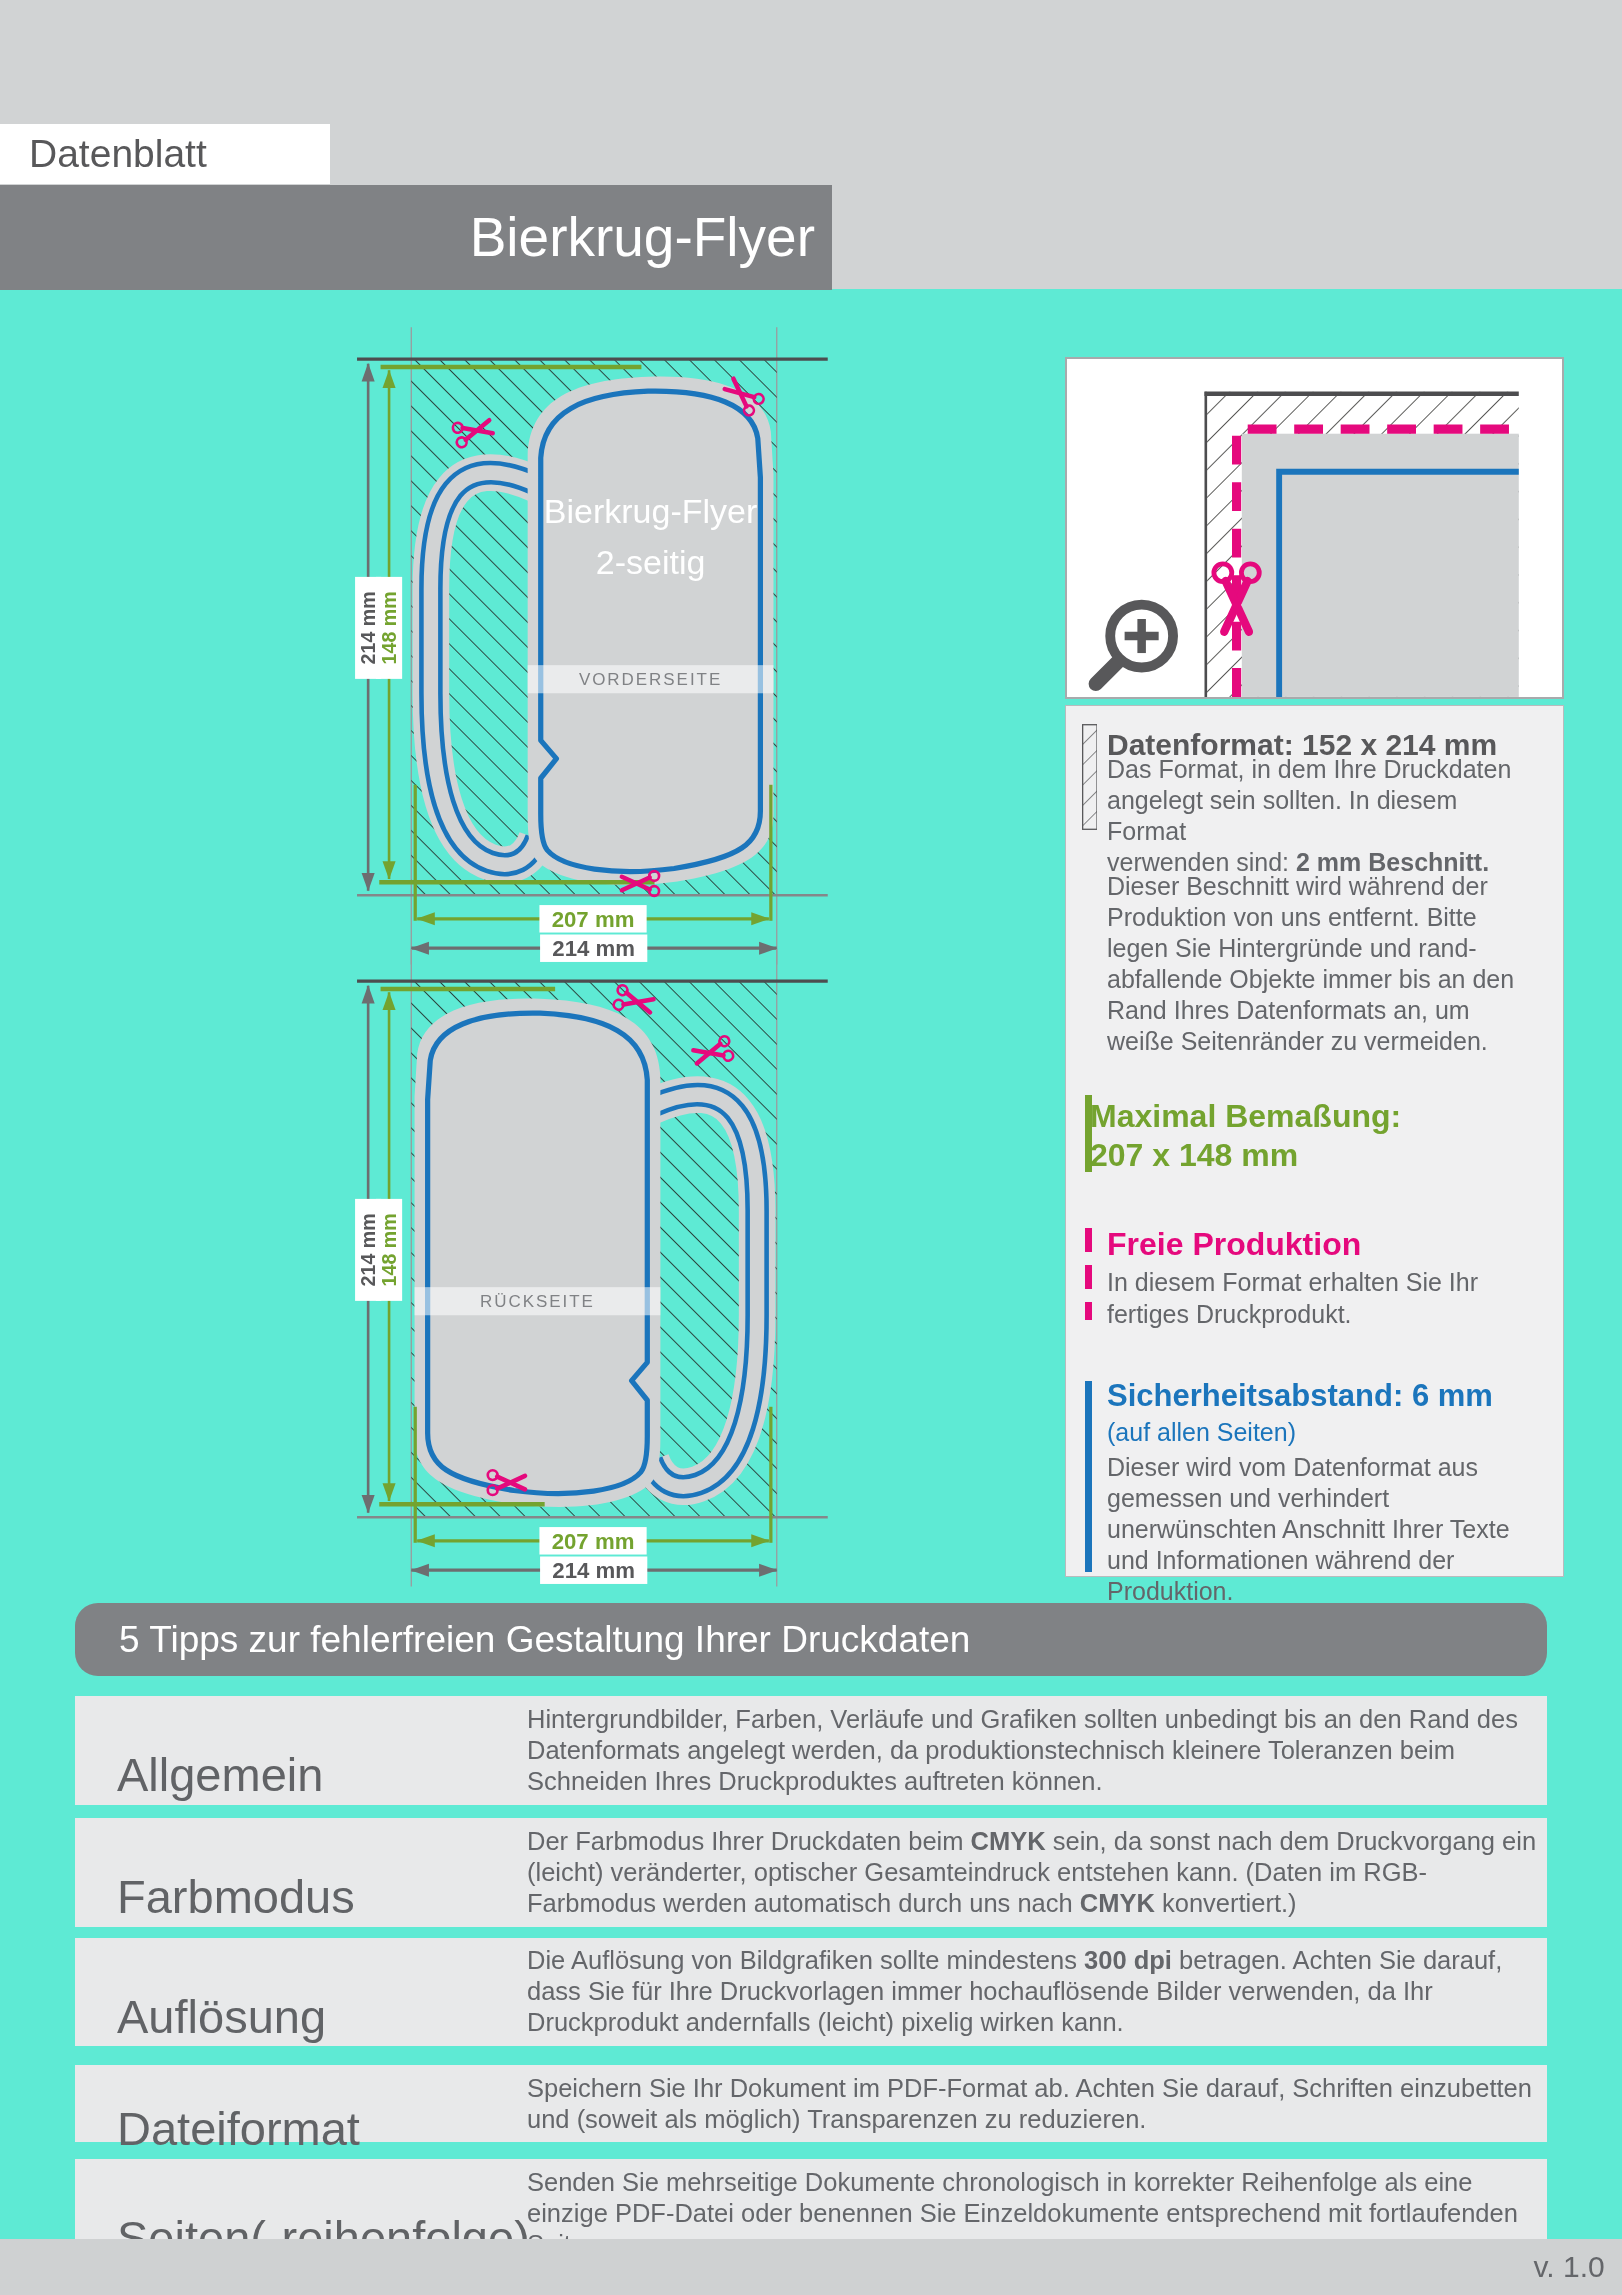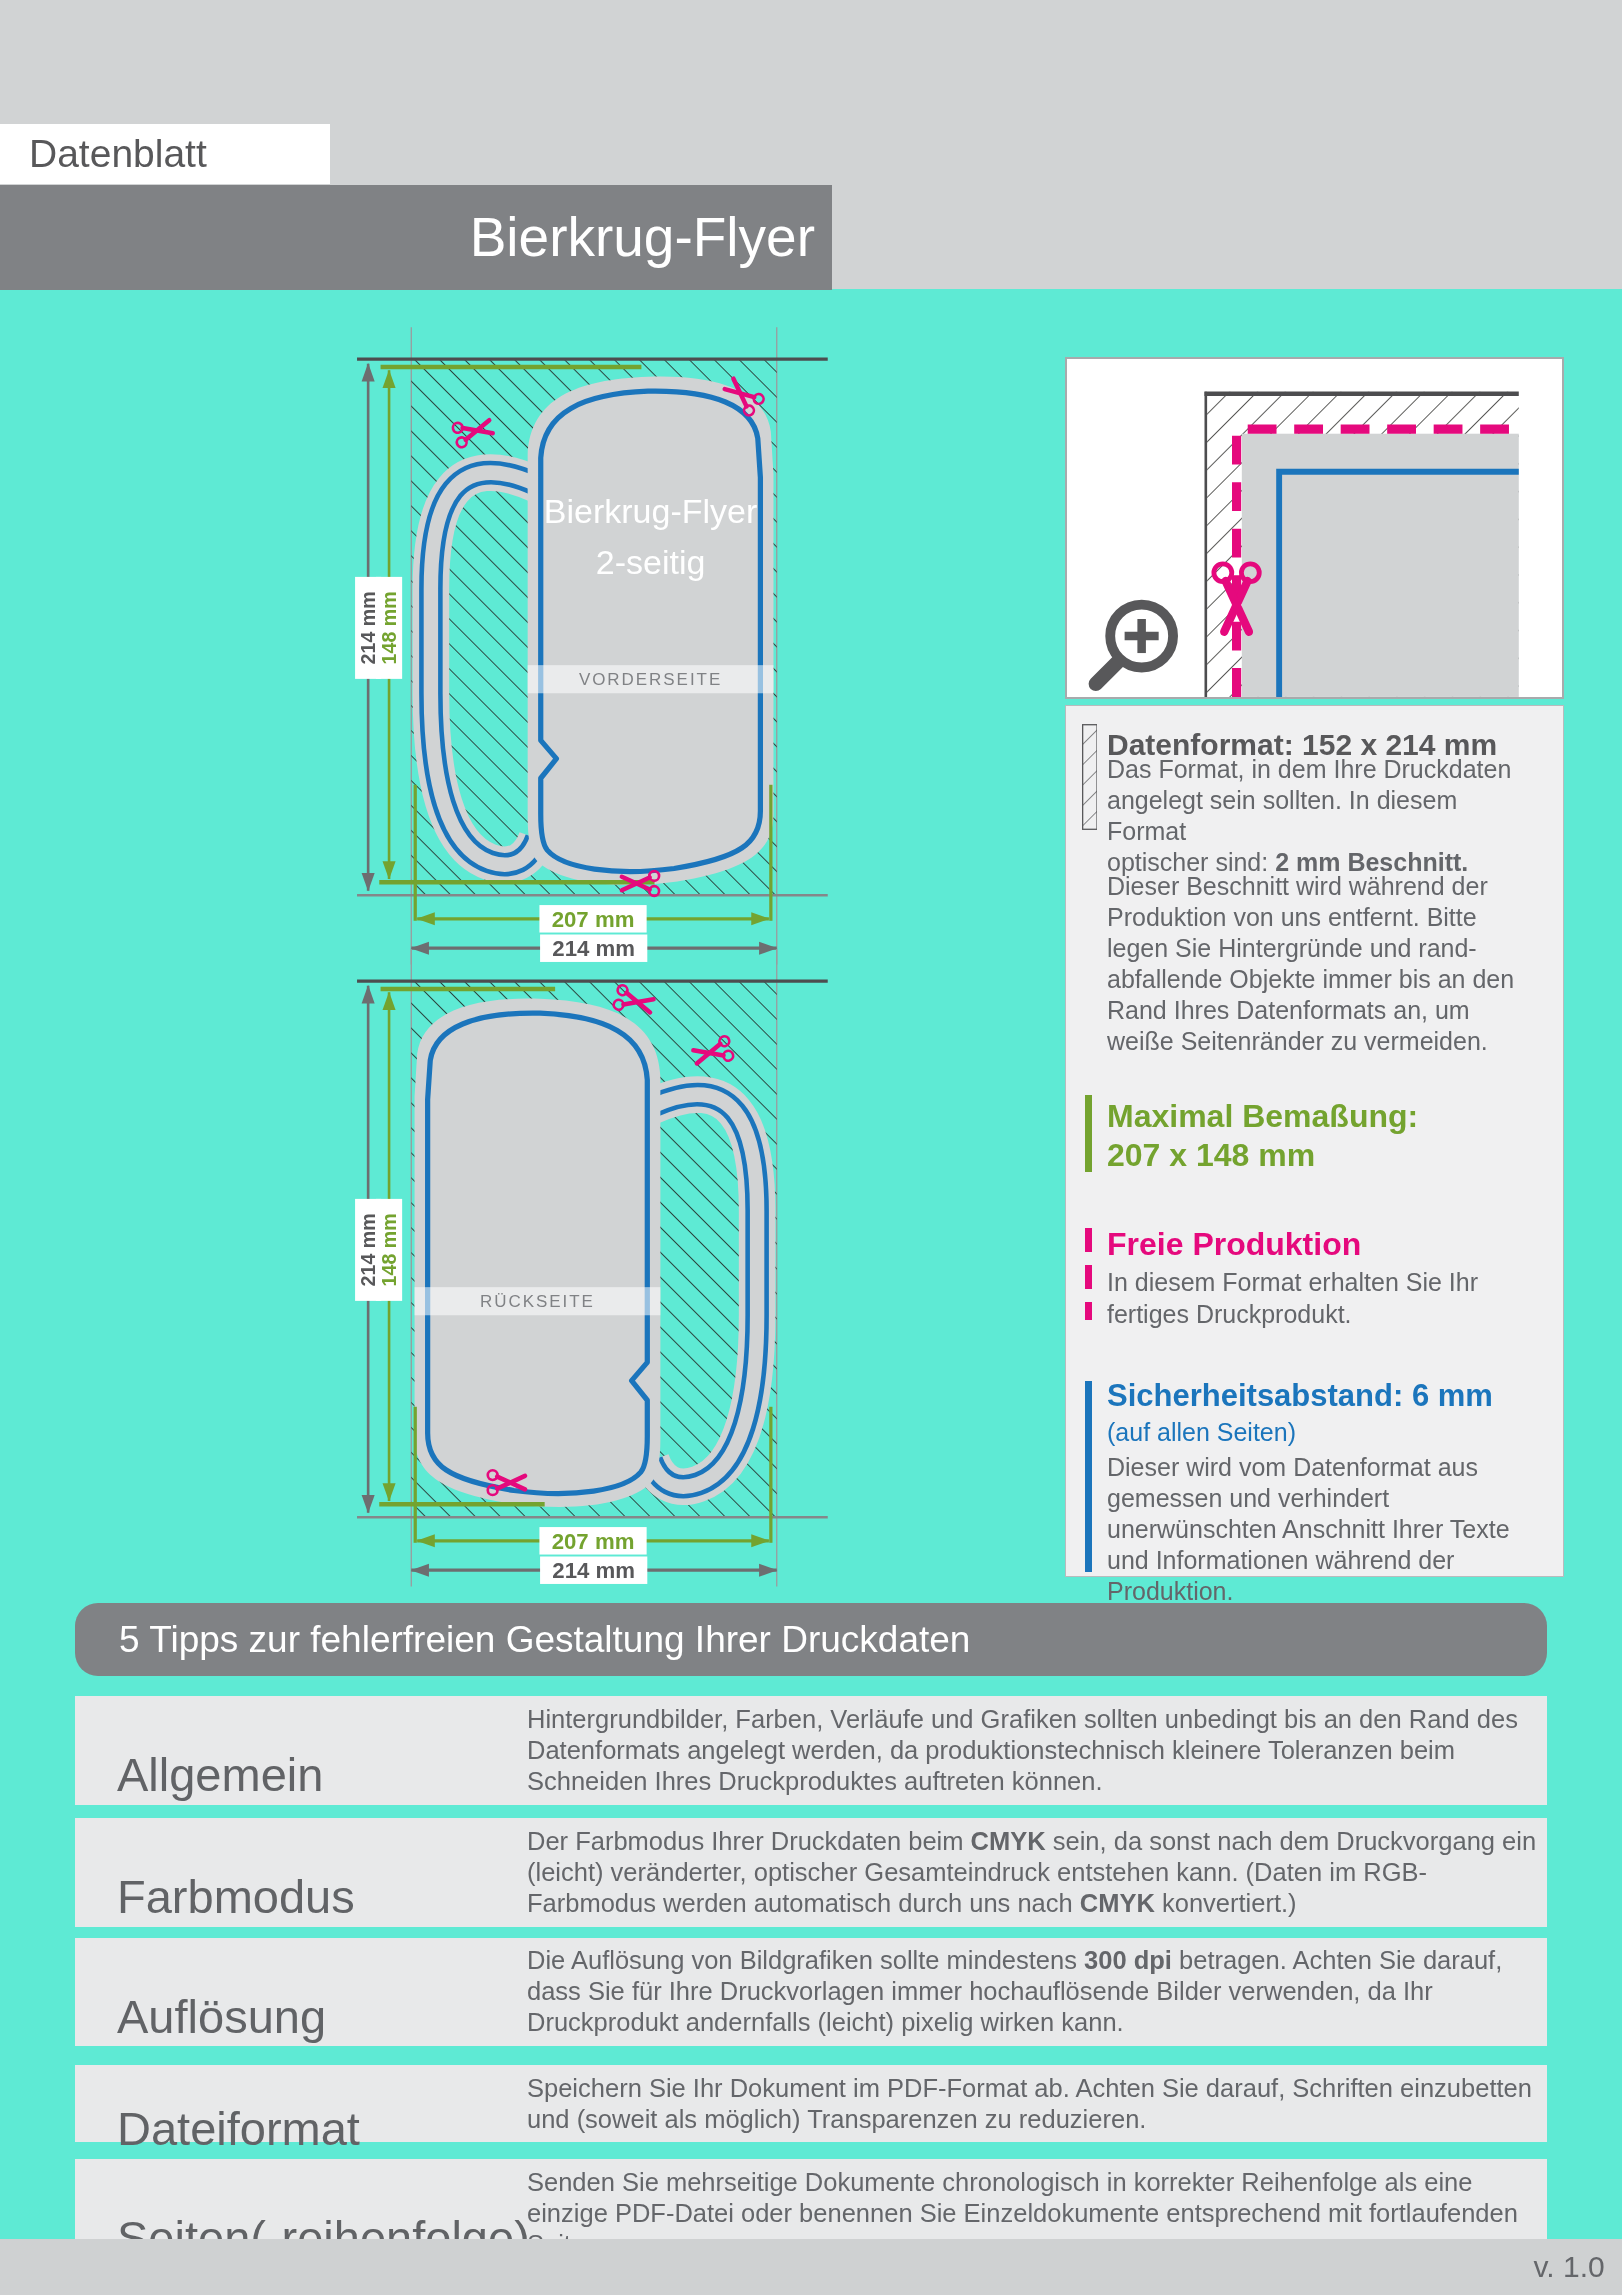--- a/index.html
+++ b/index.html
@@ -24,21 +24,21 @@
             border:1.3px solid #b9bbbd;box-sizing:border-box;}
   .info-box .blk{position:absolute;}
   .df-head{left:41px;top:22px;font-size:30px;font-weight:bold;color:#58585a;width:432px;line-height:1.1;}
   .df-lines{left:41px;top:48px;width:432px;font-size:25px;line-height:31px;color:#64666a;}
   .df-par{left:41px;top:165px;width:412px;font-size:25px;line-height:31px;color:#64666a;}
   .bar{position:absolute;left:19px;width:7.2px;}
   .bar-green{top:389px;height:77px;background:#74a32f;}
   .bar-magenta{top:522px;height:92px;background:
       repeating-linear-gradient(180deg,#e5097d 0 23.6px,rgba(0,0,0,0) 23.6px 37px);}
   .bar-blue{top:675px;height:191px;background:#1b75bc;}
-  .green-head{left:41px;top:391px;font-size:32px;font-weight:bold;color:#74a32f;line-height:39px;}
+  .green-head{left:24px;top:391px;font-size:32px;font-weight:bold;color:#74a32f;line-height:39px;}
   .mag-head{left:41px;top:521px;font-size:32px;font-weight:bold;color:#e5097d;line-height:1.1;}
   .mag-body{left:41px;top:560px;width:432px;font-size:25px;line-height:32px;color:#64666a;}
   .blue-head{left:41px;top:673px;font-size:31px;font-weight:bold;color:#1b75bc;line-height:1.1;}
   .blue-sub{left:41px;top:713px;font-size:25px;color:#1b75bc;line-height:1.1;}
   .blue-body{left:41px;top:746px;width:429px;font-size:25px;line-height:31px;color:#64666a;}
   
   .tips-header{left:75px;top:1603px;width:1472px;height:73px;background:#808285;border-radius:23px;}
   .tips-header span{display:block;padding-left:44px;line-height:73px;font-size:37px;color:#ffffff;}
   .tips{left:75px;top:1696px;width:1472px;}
   .tip-row{position:relative;background:#e8e9ea;padding:7.9px 0;}
@@ -240,21 +240,21 @@
         <pattern id="hD" width="22" height="22" patternUnits="userSpaceOnUse" patternTransform="rotate(-45)">
           <line x1="0" y1="0" x2="22" y2="0" stroke="#4d4d4f" stroke-width="2"></line>
         </pattern>
       </defs>
       <rect x="1" y="1" width="22" height="160" fill="url(#hD)" stroke="#58585a" stroke-width="2"></rect>
     </svg>
     <div class="blk df-head">Datenformat: 152 x 214 mm</div>
     <div class="blk df-lines">
       <div>Das Format, in dem Ihre Druckdaten</div>
       <div>angelegt sein sollten. In diesem Format</div>
-      <div><span>optischer sind: </span><b>2 mm Beschnitt.</b></div>
+      <div><span>verwenden sind: </span><b>2 mm Beschnitt.</b></div>
     </div>
     <div class="blk df-par">Dieser Beschnitt wird während der Produktion von uns entfernt. Bitte legen Sie Hintergründe und rand-abfallende Objekte immer bis an den Rand Ihres Datenformats an, um weiße Seitenränder zu vermeiden.</div>
 
     <div class="bar bar-green"></div>
     <div class="blk green-head">
       <div>Maximal Bemaßung:</div>
       <div>207 x 148 mm</div>
     </div>
 
     <div class="bar bar-magenta"></div>

